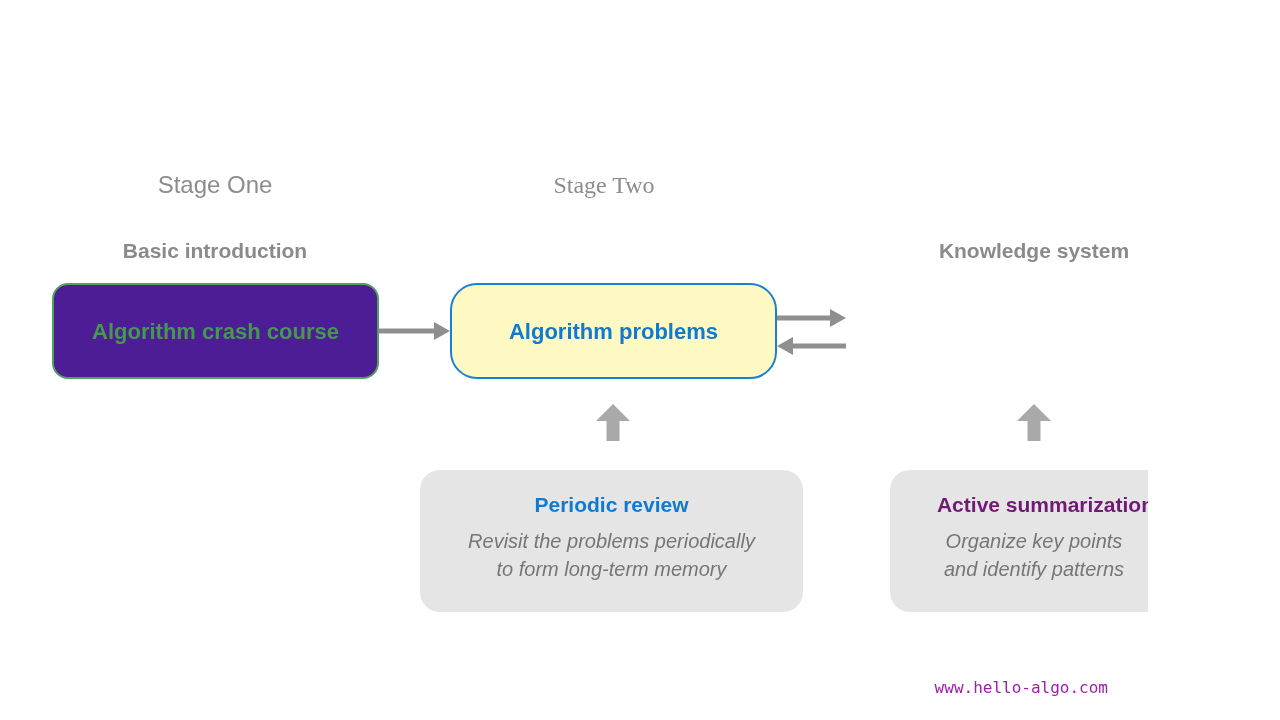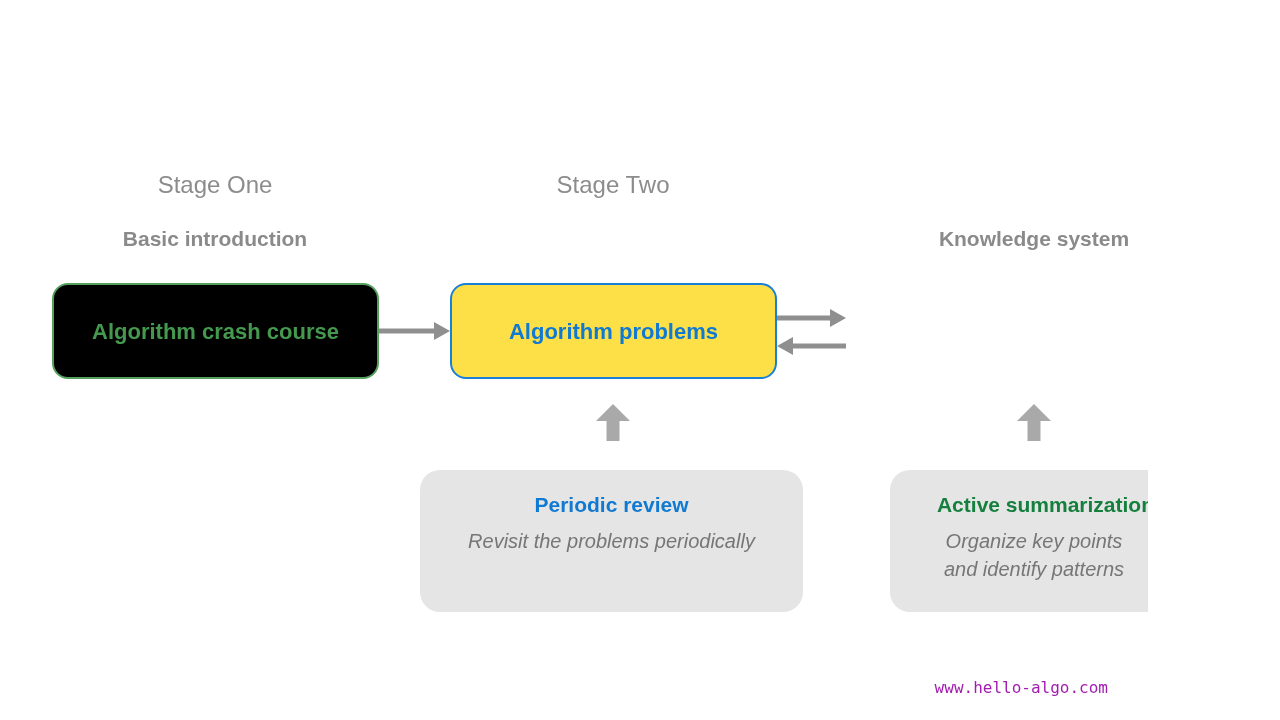--- a/index.html
+++ b/index.html
@@ -6,55 +6,55 @@
   .canvas{
     position:relative;width:1148px;height:720px;background:#ffffff;overflow:hidden;
     font-family:"Liberation Sans", sans-serif;
   }
   .abs{position:absolute;}
   .stage-title{
     position:absolute;top:170px;width:340px;text-align:center;
     font-size:24px;line-height:30px;color:#8c8c8c;font-weight:400;
   }
   .stage-subtitle{
-    position:absolute;top:225px;width:340px;text-align:center;
+    position:absolute;top:237px;width:340px;text-align:center;
     font-size:21px;line-height:28px;color:#8a8a8a;font-weight:700;
   }
   .main-box{
     position:absolute;top:283px;height:96px;box-sizing:border-box;
     border-radius:16px;border:2px solid;display:flex;flex-direction:column;
     justify-content:center;align-items:center;text-align:center;
     font-size:22px;font-weight:700;line-height:37px;
   }
-  .box-green{border-color:#55a05e;background:#000000;color:#44994f;}
-  .box-blue{border-color:#1a80d6;background:#fde047;color:#1079d1;}
+  .box-green{border-color:#55a05e;background:#4c1d95;color:#44994f;}
+  .box-blue{border-color:#1a80d6;background:#fef9c3;color:#1079d1;border-radius:27px;}
   .box-teal{border-color:#3a948a;background:#edf6f2;color:#31918a;}
   .note-panel{
     position:absolute;top:470px;height:142px;box-sizing:border-box;
     border-radius:20px;background:#e5e5e5;text-align:center;
   }
   .note-title{margin-top:21px;font-size:21px;line-height:27px;font-weight:700;}
   .title-blue{color:#1079d1;}
-  .title-teal{color:#15803d;margin-left:23px;}
+  .title-teal{color:#701a75;margin-left:23px;}
   .note-body{margin-top:9px;font-size:20px;line-height:28px;color:#767676;font-weight:400;font-style:italic;}
   .watermark{
     position:absolute;right:40px;bottom:23px;
     font-family:"DejaVu Sans Mono", monospace;font-size:16px;color:#a21caf;
   }
   svg{display:block;}
 </style>
 </head>
 <body>
 
 <div class="canvas">
 
   <div class="stage-title" style="left:45px;">Stage One</div>
   <div class="stage-subtitle" style="left:45px;">Basic introduction</div>
 
-  <div class="stage-title" style="left:443px;">Stage Two</div>
+  <div class="stage-title" style="left:434px;font-family:Liberation Serif, serif;">Stage Two</div>
 
   <div class="stage-subtitle" style="left:864px;">Knowledge system</div>
 
   <div class="main-box box-green" style="left:52px;width:327px;">
     <span>Algorithm crash course</span>
   </div>
 
   <div class="main-box box-blue" style="left:450px;width:327px;">
     <span>Algorithm problems</span>
   </div>
@@ -80,20 +80,21 @@
   </svg>
 
   <svg class="abs" style="left:1017px;top:404px;" width="34" height="37">
     <polygon points="17,0 34,17 23.5,17 23.5,37 10.5,37 10.5,17 0,17" fill="#a9a9a9"></polygon>
   </svg>
 
   <div class="note-panel" style="left:420px;width:383px;">
     <div class="note-title title-blue">Periodic review</div>
     <div class="note-body">
       <div>Revisit the problems periodically</div>
+      <div>to form long-term memory</div>
     </div>
   </div>
 
   <div class="note-panel" style="left:890px;width:288px;">
     <div class="note-title title-teal">Active summarization</div>
     <div class="note-body">
       <div>Organize key points</div>
       <div>and identify patterns</div>
     </div>
   </div>

